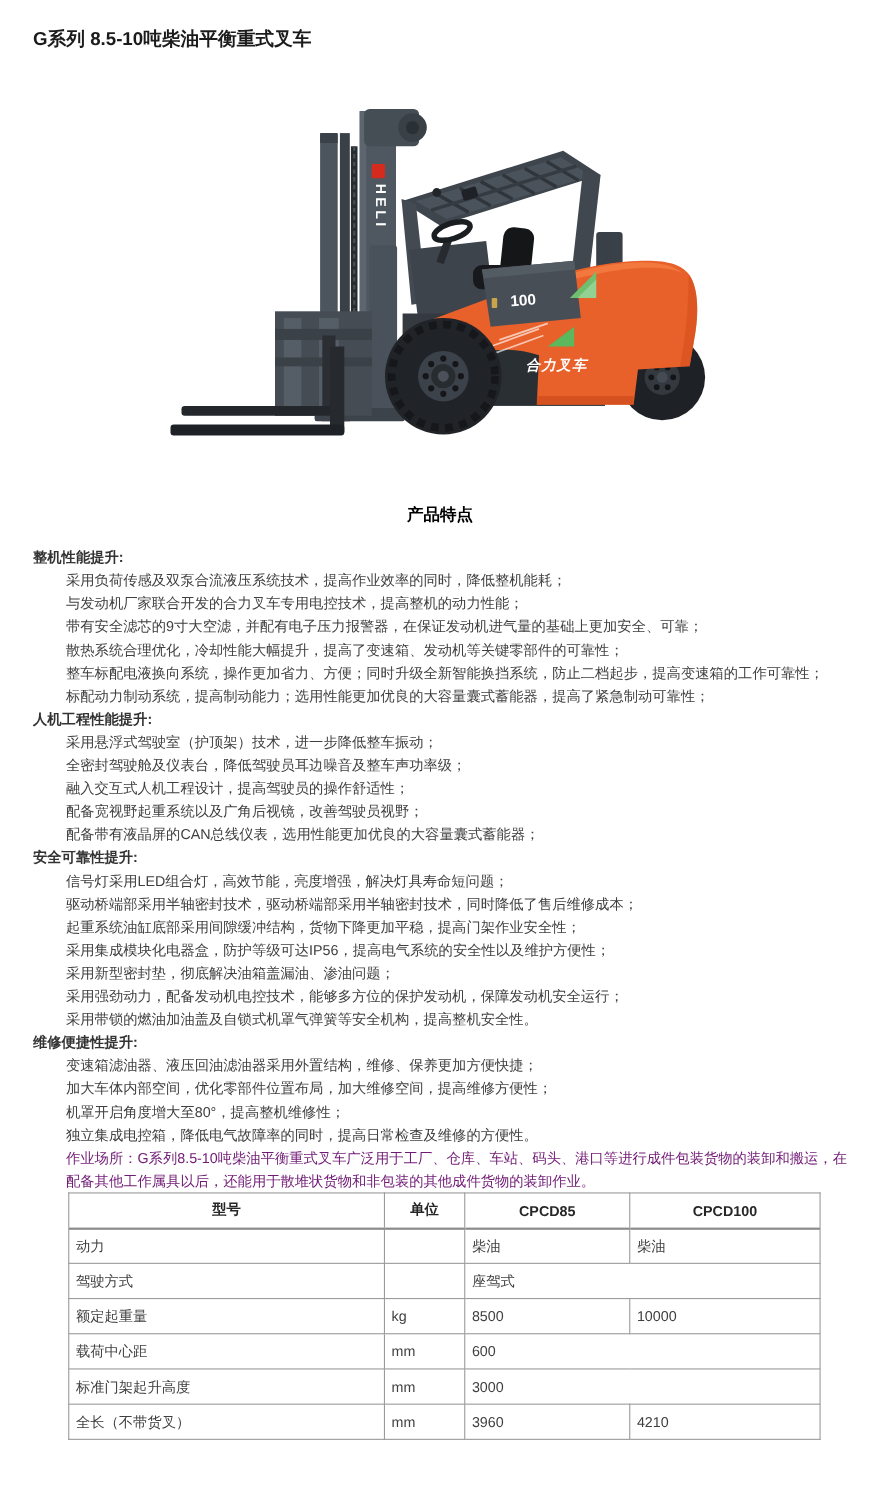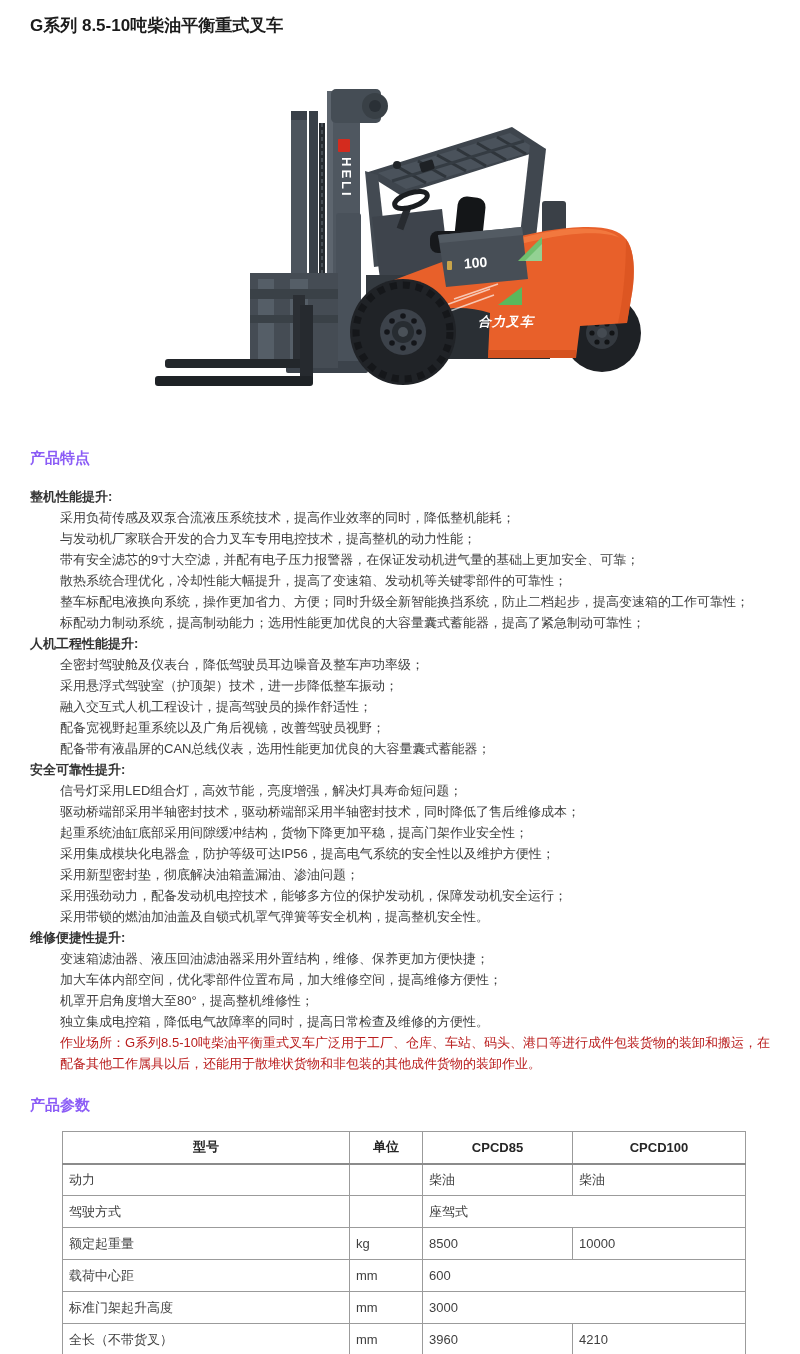--- a/index.html
+++ b/index.html
@@ -1,25 +1,25 @@
 <!DOCTYPE html>
 <html><head>
 <meta charset="utf-8">
 <style>
   html,body{margin:0;padding:0;background:#ffffff;}
   body{font-family:"Liberation Sans","DejaVu Sans",sans-serif;color:#404040;}
   .page{width:800px;min-height:1354px;box-sizing:border-box;padding:0 30px 28px;background:#fff;}
-  .title{font-size:17px;font-weight:700;color:#1b1b1b;margin:0;padding-top:14px;}
+  .title{font-size:17px;font-weight:700;color:#1b1b1b;margin:0;padding-top:24px;}
   .image-wrap{position:relative;height:380px;margin-top:28px;}
   .image-wrap svg{position:absolute;left:120px;top:0;}
-  .section-heading{font-size:15px;font-weight:700;color:#8b5cf6;margin:0;}
+  .section-heading{font-size:15px;font-weight:700;color:#000000;margin:0;text-align:center;}
   .features-heading{margin-top:4px;margin-bottom:18px;}
   .feat-head{font-size:13px;line-height:21px;font-weight:700;color:#333;}
   .feat-line{font-size:13px;line-height:21px;color:#404040;margin-left:30px;}
-  .application{font-size:13px;line-height:21px;color:#b91c1c;max-width:740px;}
+  .application{font-size:13px;line-height:21px;color:#701a75;max-width:740px;}
   .specs-heading{margin-top:22px;margin-bottom:16px;}
   table.specs{border-collapse:collapse;margin-left:32px;width:683px;table-layout:fixed;}
   table.specs th,table.specs td{
     border:1px solid #9b9b9b;height:32px;vertical-align:middle;
     font-size:13px;padding:0 6px;box-sizing:border-box;color:#3f3f3f;font-weight:400;}
   table.specs thead th{font-weight:700;color:#262626;border-bottom-width:2px;border-bottom-color:#8b8b8b;}
 </style>
 </head>
 <body>
 
@@ -150,22 +150,22 @@
     <h2 class="section-heading features-heading">产品特点</h2>
     <div id="features-body">
         <div class="feat-head">整机性能提升:</div>
         <div class="feat-line">采用负荷传感及双泵合流液压系统技术，提高作业效率的同时，降低整机能耗；</div>
         <div class="feat-line">与发动机厂家联合开发的合力叉车专用电控技术，提高整机的动力性能；</div>
         <div class="feat-line">带有安全滤芯的9寸大空滤，并配有电子压力报警器，在保证发动机进气量的基础上更加安全、可靠；</div>
         <div class="feat-line">散热系统合理优化，冷却性能大幅提升，提高了变速箱、发动机等关键零部件的可靠性；</div>
         <div class="feat-line">整车标配电液换向系统，操作更加省力、方便；同时升级全新智能换挡系统，防止二档起步，提高变速箱的工作可靠性；</div>
         <div class="feat-line">标配动力制动系统，提高制动能力；选用性能更加优良的大容量囊式蓄能器，提高了紧急制动可靠性；</div>
         <div class="feat-head">人机工程性能提升:</div>
+        <div class="feat-line">采用悬浮式驾驶室（护顶架）技术，进一步降低整车振动；</div>
         <div class="feat-line">全密封驾驶舱及仪表台，降低驾驶员耳边噪音及整车声功率级；</div>
-        <div class="feat-line">采用悬浮式驾驶室（护顶架）技术，进一步降低整车振动；</div>
         <div class="feat-line">融入交互式人机工程设计，提高驾驶员的操作舒适性；</div>
         <div class="feat-line">配备宽视野起重系统以及广角后视镜，改善驾驶员视野；</div>
         <div class="feat-line">配备带有液晶屏的CAN总线仪表，选用性能更加优良的大容量囊式蓄能器；</div>
         <div class="feat-head">安全可靠性提升:</div>
         <div class="feat-line">信号灯采用LED组合灯，高效节能，亮度增强，解决灯具寿命短问题；</div>
         <div class="feat-line">驱动桥端部采用半轴密封技术，驱动桥端部采用半轴密封技术，同时降低了售后维修成本；</div>
         <div class="feat-line">起重系统油缸底部采用间隙缓冲结构，货物下降更加平稳，提高门架作业安全性；</div>
         <div class="feat-line">采用集成模块化电器盒，防护等级可达IP56，提高电气系统的安全性以及维护方便性；</div>
         <div class="feat-line">采用新型密封垫，彻底解决油箱盖漏油、渗油问题；</div>
         <div class="feat-line">采用强劲动力，配备发动机电控技术，能够多方位的保护发动机，保障发动机安全运行；</div>
@@ -173,21 +173,20 @@
         <div class="feat-head">维修便捷性提升:</div>
         <div class="feat-line">变速箱滤油器、液压回油滤油器采用外置结构，维修、保养更加方便快捷；</div>
         <div class="feat-line">加大车体内部空间，优化零部件位置布局，加大维修空间，提高维修方便性；</div>
         <div class="feat-line">机罩开启角度增大至80°，提高整机维修性；</div>
         <div class="feat-line">独立集成电控箱，降低电气故障率的同时，提高日常检查及维修的方便性。</div>
         <div class="feat-line application">作业场所：G系列8.5-10吨柴油平衡重式叉车广泛用于工厂、仓库、车站、码头、港口等进行成件包装货物的装卸和搬运，在配备其他工作属具以后，还能用于散堆状货物和非包装的其他成件货物的装卸作业。</div>
       </div>
   </section>
 
   <section class="specs-section">
-    <h2 class="section-heading specs-heading">产品参数</h2>
     <table class="specs">
       <colgroup>
           <col style="width:287px">
           <col style="width:73px">
           <col style="width:150px">
           <col style="width:173px">
         </colgroup>
       <thead>
           <tr id="specs-header-row">
             <th>型号</th>

